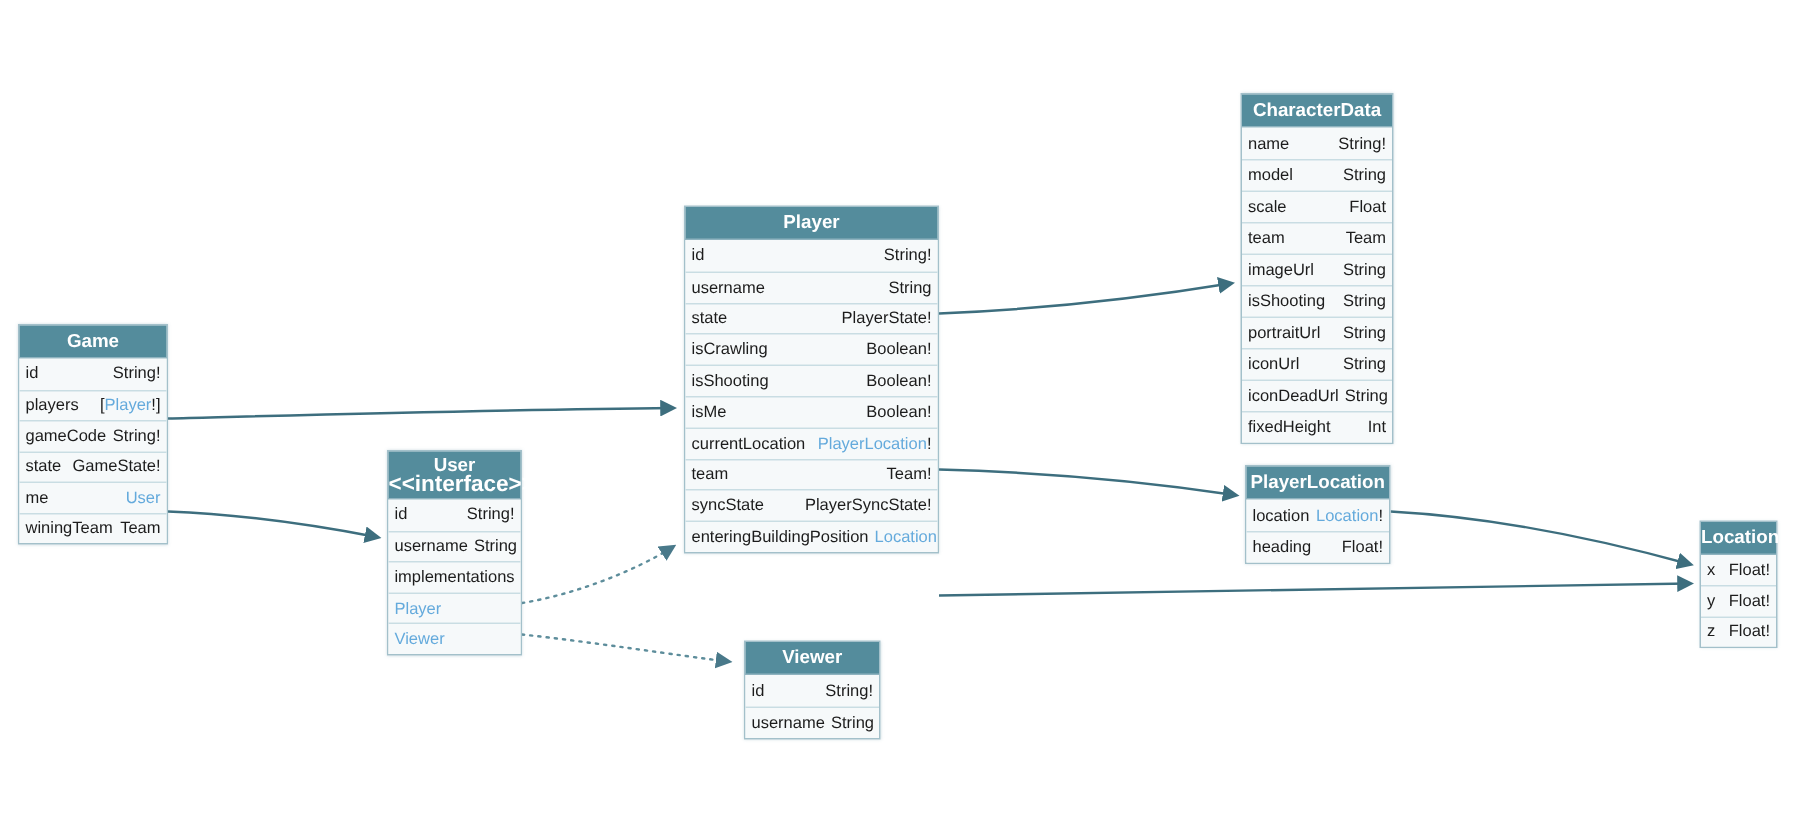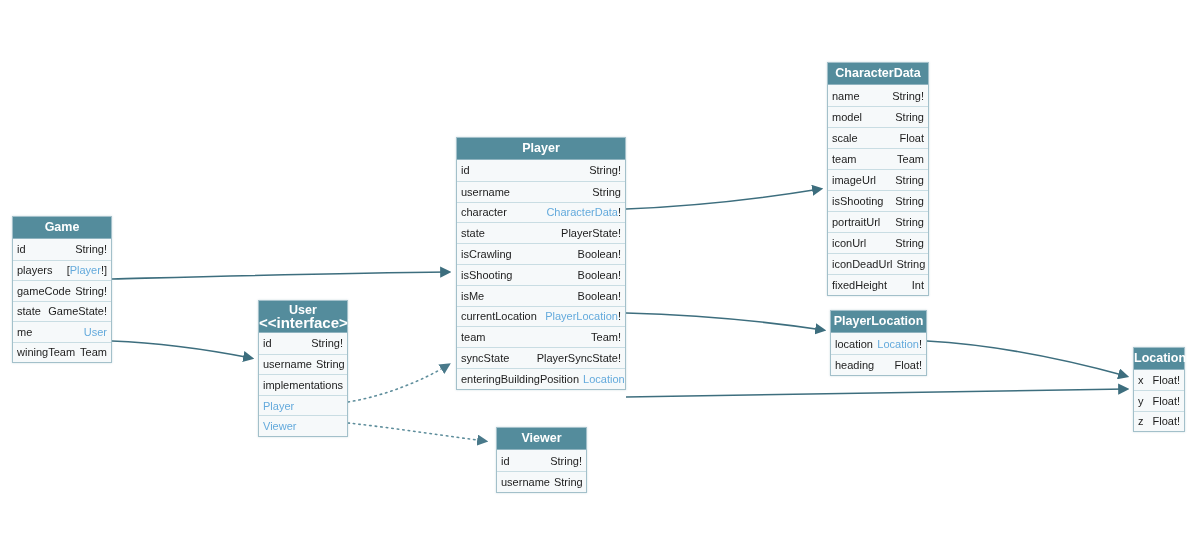--- a/index.html
+++ b/index.html
@@ -150,24 +150,20 @@
     <div class="t-rows">
         <div class="row">
           <span class="fname">id</span>
           <span class="ftype"><span>String!</span></span>
         </div>
         <div class="row">
           <span class="fname">username</span>
           <span class="ftype"><span>String</span></span>
         </div>
         <div class="row">
-          <span class="fname">character</span>
-          <span class="ftype"><span class="link">CharacterData</span><span>!</span></span>
-        </div>
-        <div class="row">
           <span class="fname">state</span>
           <span class="ftype"><span>PlayerState!</span></span>
         </div>
         <div class="row">
           <span class="fname">isCrawling</span>
           <span class="ftype"><span>Boolean!</span></span>
         </div>
         <div class="row">
           <span class="fname">isShooting</span>
           <span class="ftype"><span>Boolean!</span></span>

